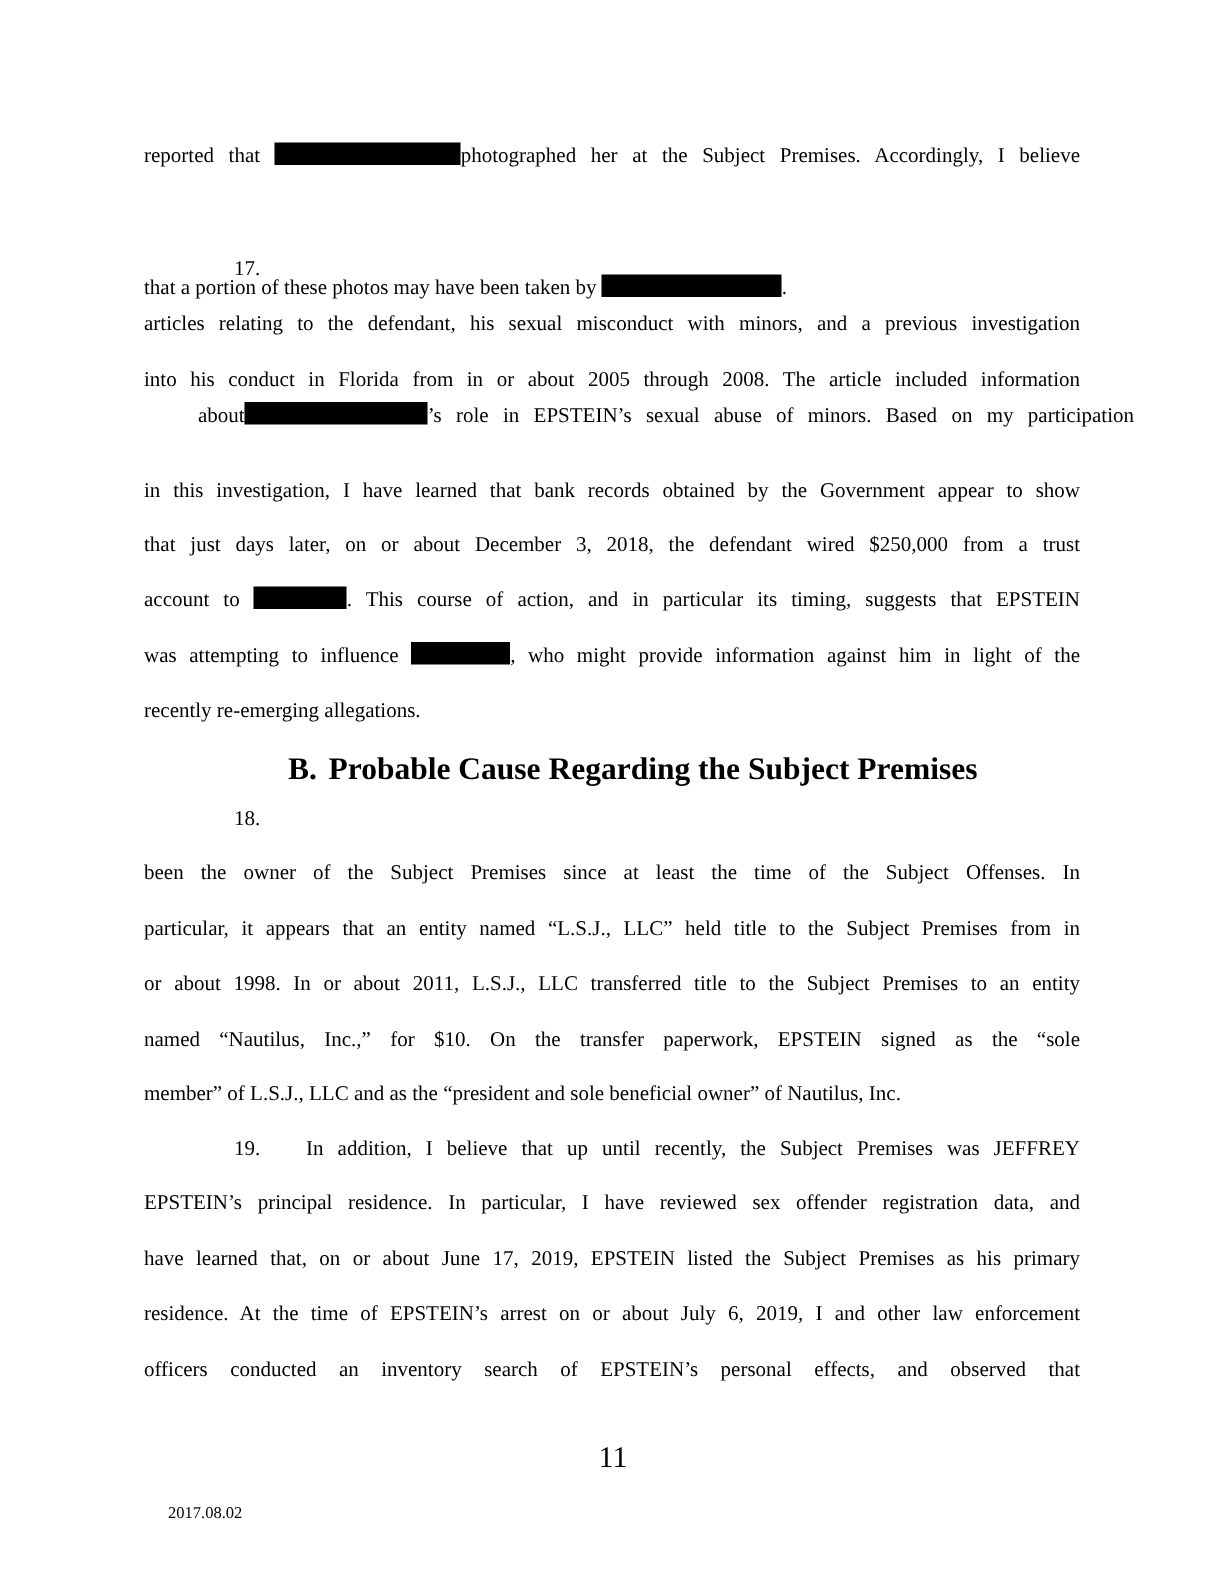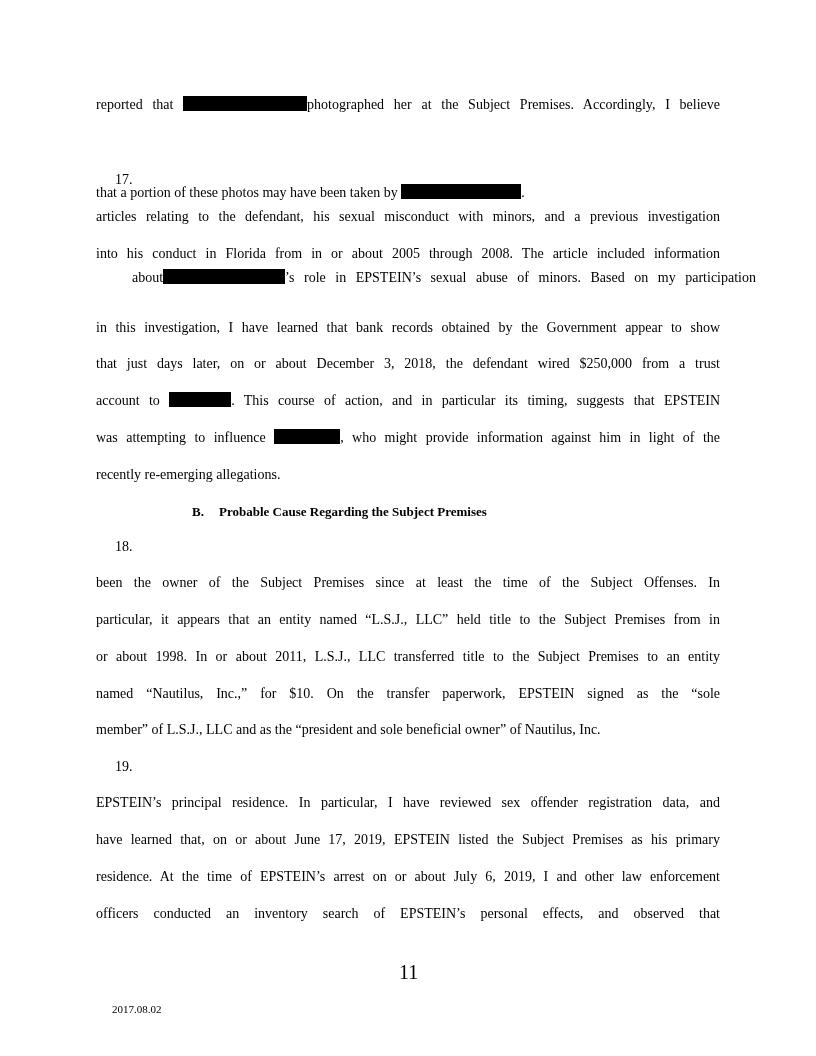--- a/index.html
+++ b/index.html
@@ -1,23 +1,23 @@
 <!DOCTYPE html>
 <html><head>
 <meta charset="utf-8">
 <style>
   html, body { margin: 0; padding: 0; background: #ffffff; }
   body { width: 816px; height: 1056px; position: relative; overflow: hidden;
          font-family: "Liberation Serif", serif; color: #000; }
   .line { position: absolute; left: 96px; width: 624px; font-size: 14px; line-height: 20px;
           white-space: nowrap; }
   .just { text-align: justify; text-align-last: justify; }
-  .pnum { display: inline-block; width: 48px; margin-left: 19px; }
+  .pnum { display: inline-block; width: 48px; margin-left: 60px; }
   .redact { display: inline-block; background: #000; height: 15px; vertical-align: -2px; }
-  .heading { position: absolute; left: 192px; font-size: 13px; font-weight: bold; line-height: 20px; white-space: nowrap; }
+  .heading { position: absolute; left: 192px; font-size: 21px; font-weight: bold; line-height: 20px; white-space: nowrap; }
   .heading .hl { display: inline-block; width: 27px; }
   .pageno { position: absolute; left: 399px; top: 961px; font-size: 20px; }
   .footer { position: absolute; left: 96px; top: 1003px; font-size: 11px; margin-left: 16px; }
 </style>
 </head>
 <body>
 
 <div>
 
   <div class="line just" style="top:95px;">
@@ -54,20 +54,21 @@
     <span class="pnum">18.</span>
   </div>
   <div class="line just" style="top:573px;">been the owner of the Subject Premises since at least the time of the Subject Offenses.  In</div>
   <div class="line just" style="top:610px;">particular, it appears that an entity named “L.S.J., LLC” held title to the Subject Premises from in</div>
   <div class="line just" style="top:647px;">or about 1998.  In or about 2011, L.S.J., LLC transferred title to the Subject Premises to an entity</div>
   <div class="line just" style="top:684px;">named “Nautilus, Inc.,” for $10.  On the transfer paperwork, EPSTEIN signed as the “sole</div>
   <div class="line" style="top:720px;">member” of  L.S.J., LLC and as the “president and sole beneficial owner” of Nautilus, Inc.</div>
 
   <div class="line" style="top:757px; display:flex;">
     <span class="pnum">19.</span>
+    <span class="just" style="flex:1; white-space:nowrap;">In addition, I believe that up until recently, the Subject Premises was JEFFREY</span>
   </div>
   <div class="line just" style="top:793px;">EPSTEIN’s principal residence.  In particular, I have reviewed sex offender registration data, and</div>
   <div class="line just" style="top:830px;">have learned that, on or about June 17, 2019, EPSTEIN listed the Subject Premises as his primary</div>
   <div class="line just" style="top:867px;">residence.  At the time of EPSTEIN’s arrest on or about July 6, 2019, I and other law enforcement</div>
   <div class="line just" style="top:904px;">officers conducted an inventory search of EPSTEIN’s personal effects, and observed that</div>
 
   <div class="pageno">11</div>
   <div class="footer">2017.08.02</div>
 </div>
 

